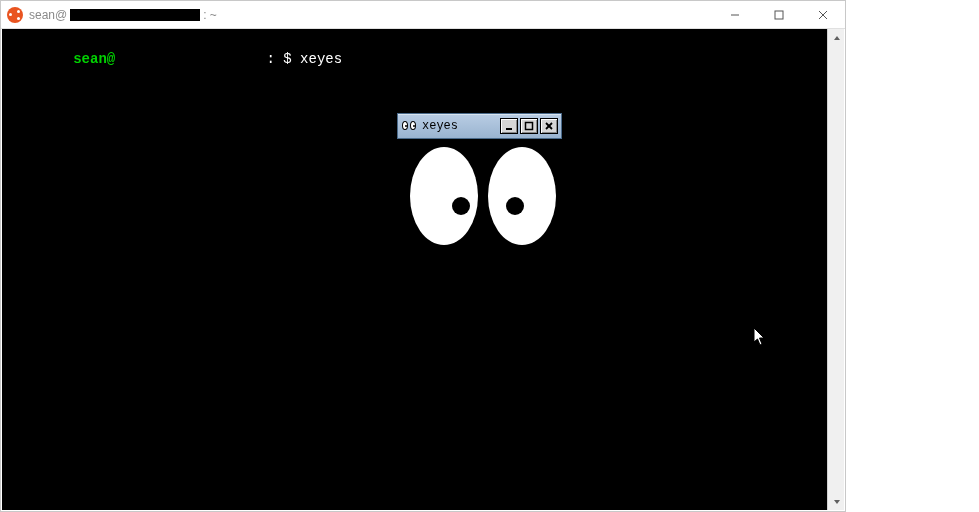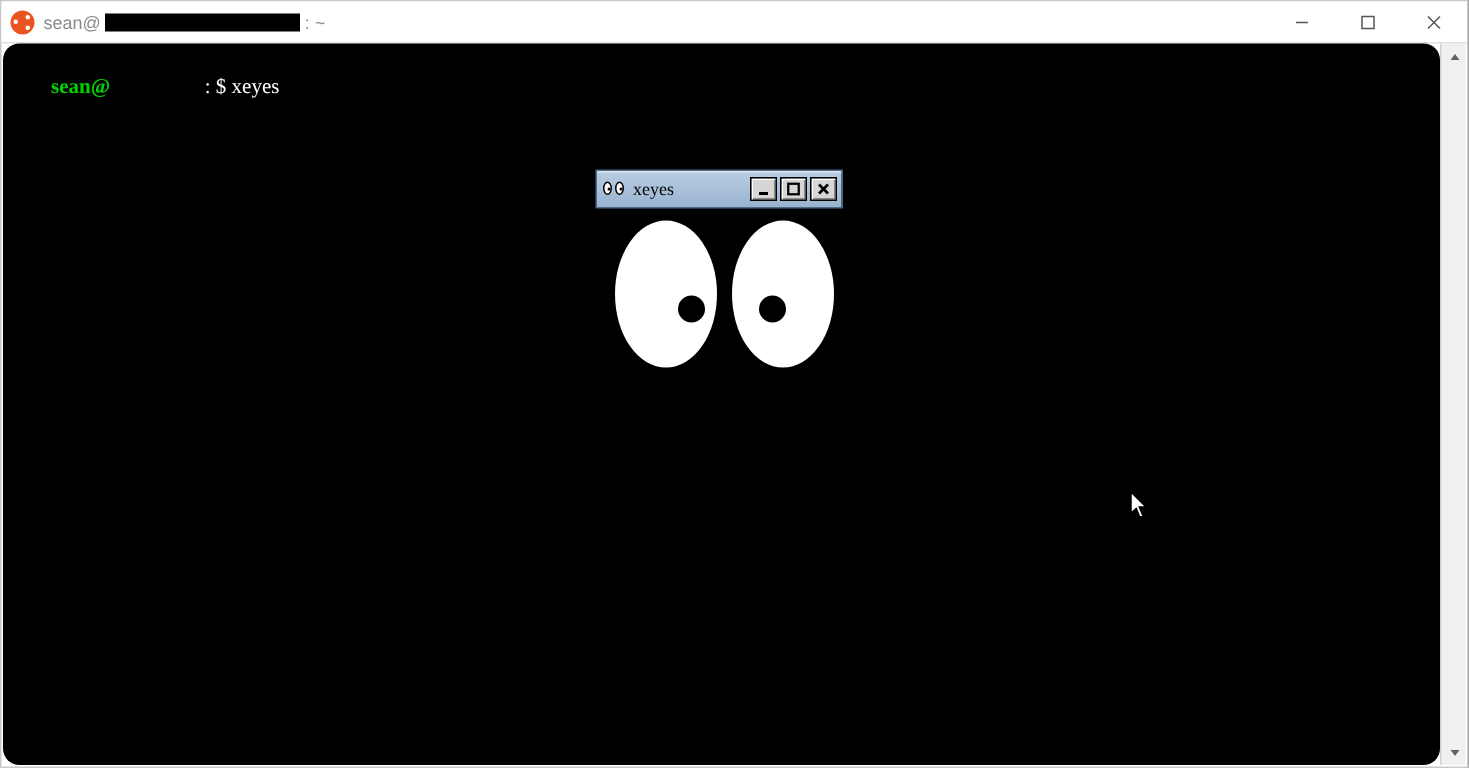--- a/index.html
+++ b/index.html
@@ -2,21 +2,21 @@
 <html><head>
 <meta charset="utf-8">
 <style>
   * { box-sizing: border-box; margin: 0; padding: 0; }
   html, body { width: 979px; height: 512px; overflow: hidden; font-family: "Segoe UI", Tahoma, sans-serif; }
   body { background: #fff; }
 
   
   .outer-window {
     position: relative;
-    width: 979px; height: 512px;
+    width: 846px; height: 512px;
     border: 1px solid #c8c8c8;
     background: #fff;
   }
   .outer-titlebar {
     height: 28px;
     display: flex; align-items: center;
     background: #fff;
     border-bottom: 1px solid #e0e0e0;
     padding-left: 6px;
     color: #8a8a8a;
@@ -45,22 +45,22 @@
   }
   .win-btn svg { stroke:#555; fill:none; }
 
   
   .terminal-wrap {
     position: absolute; left:1px; right:1px; top:28px; bottom:1px;
     display:flex;
   }
   .terminal {
     flex:1; background:#000; position:relative;
-    font-family: Liberation Serif, serif;
-    font-size:14px; color:#fff;border-radius:11px;
+    font-family: Liberation Mono, monospace;
+    font-size:14px; color:#fff;
   }
   .scrollbar-track {
     width:17px; background:#f0f0f0; position:relative;
     border-left:1px solid #d0d0d0;
   }
   .scroll-arrow {
     width:17px; height:17px; display:flex; align-items:center; justify-content:center;
     color:#555; font-size:9px;
     position:absolute;
   }

